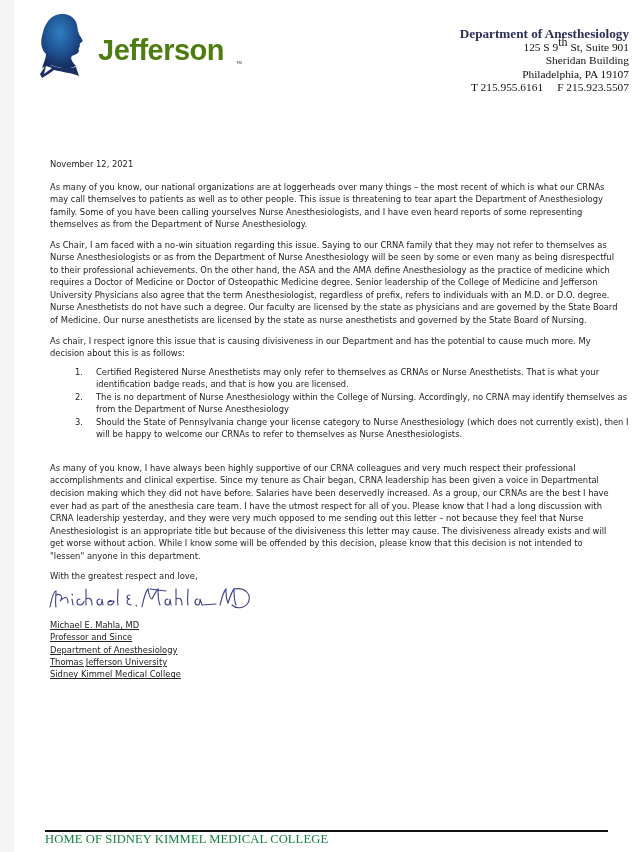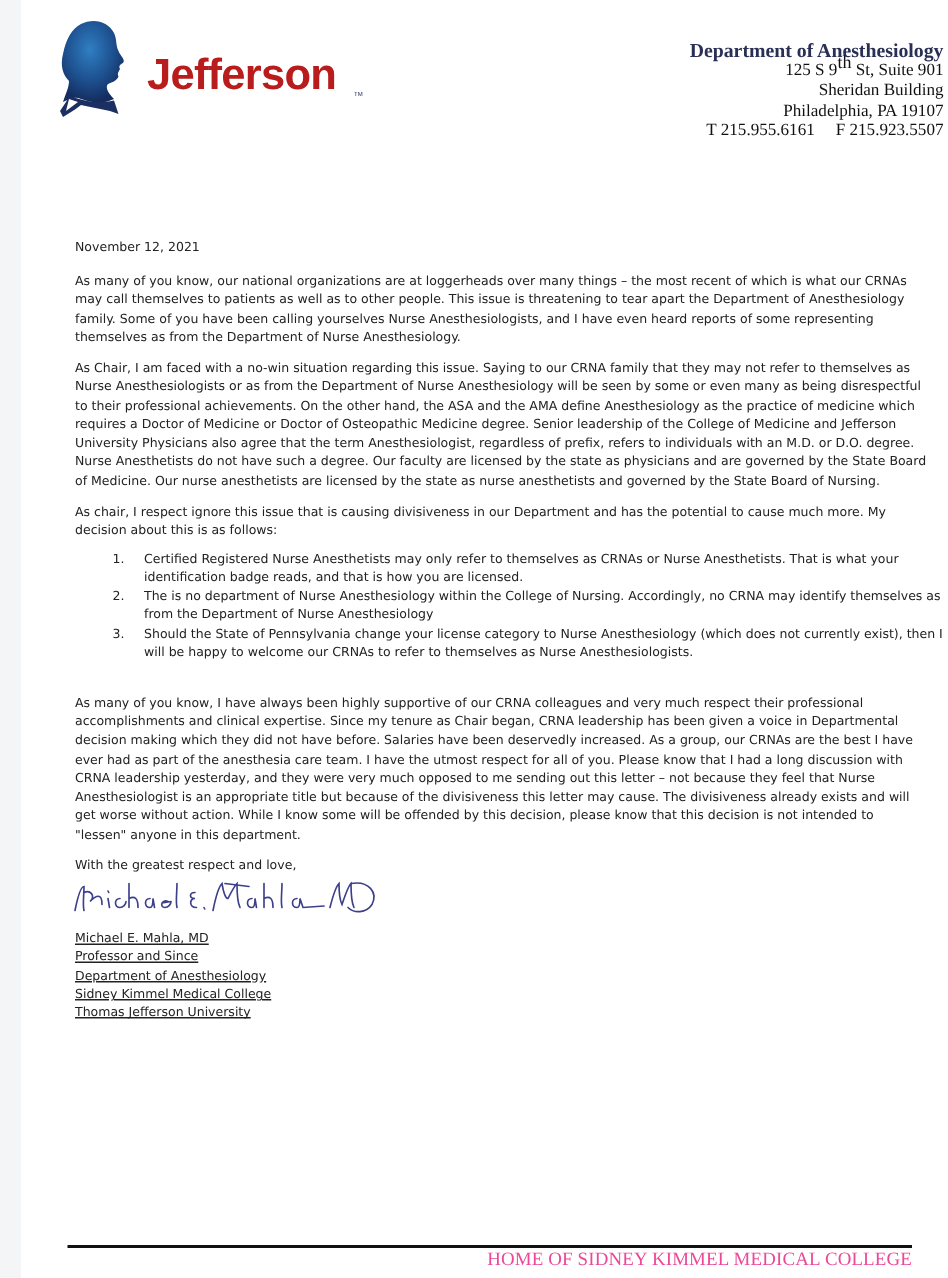--- a/index.html
+++ b/index.html
@@ -13,21 +13,21 @@
   .page {
     position: absolute; left: 14px; top: 0; width: 618px; height: 852px;
     background: #ffffff;
   }
   
   .logo { position: absolute; left: 18px; top: 10px; width: 215px; height: 72px; }
   .logo svg { position: absolute; left: 0; top: 0; }
   .logo-text {
     position: absolute; left: 66px; top: 24px;
     font-family: "Liberation Sans", sans-serif; font-weight: bold;
-    font-size: 29px; letter-spacing: -0.5px; color: #b91c1c;
+    font-size: 29px; letter-spacing: -0.5px; color: #4d7c0f;
   }
   .logo-tm {
     position: absolute; left: 204px; top: 50px;
     font-family: "Liberation Sans", sans-serif; font-size: 4px; color: #1b2457;
   }
   .dept-block {
     position: absolute; right: 3px; top: 26px; text-align: right;
     font-family: "Liberation Serif", serif; color: #111;
     font-size: 11.4px; line-height: 13.4px;
   }
@@ -49,22 +49,22 @@
 
   .signature { height: 28px; position: relative; margin: 0 0 4px 0; }
   .signature svg { position: absolute; left: -4px; top: -2px; }
   .sig-block div { line-height: 12.4px; text-decoration: underline; }
 
   .footer-rule {
     position: absolute; left: 31px; top: 830px; width: 563px; height: 2px;
     background: #111;
   }
   .footer-text {
-    position: absolute; left: 31px; top: 832px; width: 563px; text-align: right;
-    font-family: "Liberation Serif", serif; font-size: 12.6px; color: #ec4899; letter-spacing: 0.1px;
+    position: absolute; left: 31px; top: 832px; width: 563px; text-align: left;
+    font-family: "Liberation Serif", serif; font-size: 12.6px; color: #15803d; letter-spacing: 0.1px;
   }
 </style>
 </head>
 <body>
 
 <div class="page">
 
   <div class="logo">
     <svg width="60" height="72" viewBox="0 0 60 72">
       <defs>
@@ -121,20 +121,20 @@
         <path d="M142 4 C142 10 141 16 142 20"></path>
         <path d="M152 14 C148 14 148 20 152 20 C154 20 154 16 154 14 L156 20 L170 19"></path>
         <path d="M174 20 C176 12 178 6 180 4 C180 12 181 16 182 18 C184 12 186 6 188 4 C188 10 188 16 190 20"></path>
         <path d="M188 4 C200 2 206 10 202 18 C198 24 190 24 186 20"></path>
       </svg>
     </div>
     <div class="sig-block">
       <div>Michael E. Mahla, MD</div>
       <div>Professor and Since</div>
       <div>Department of Anesthesiology</div>
+      <div>Thomas Jefferson University</div>
       <div>Sidney Kimmel Medical College</div>
-      <div>Thomas Jefferson University</div>
     </div>
   </div>
 
   <div class="footer-rule"></div>
   <div class="footer-text">HOME OF SIDNEY KIMMEL MEDICAL COLLEGE</div>
 </div>
 
 </body></html>

